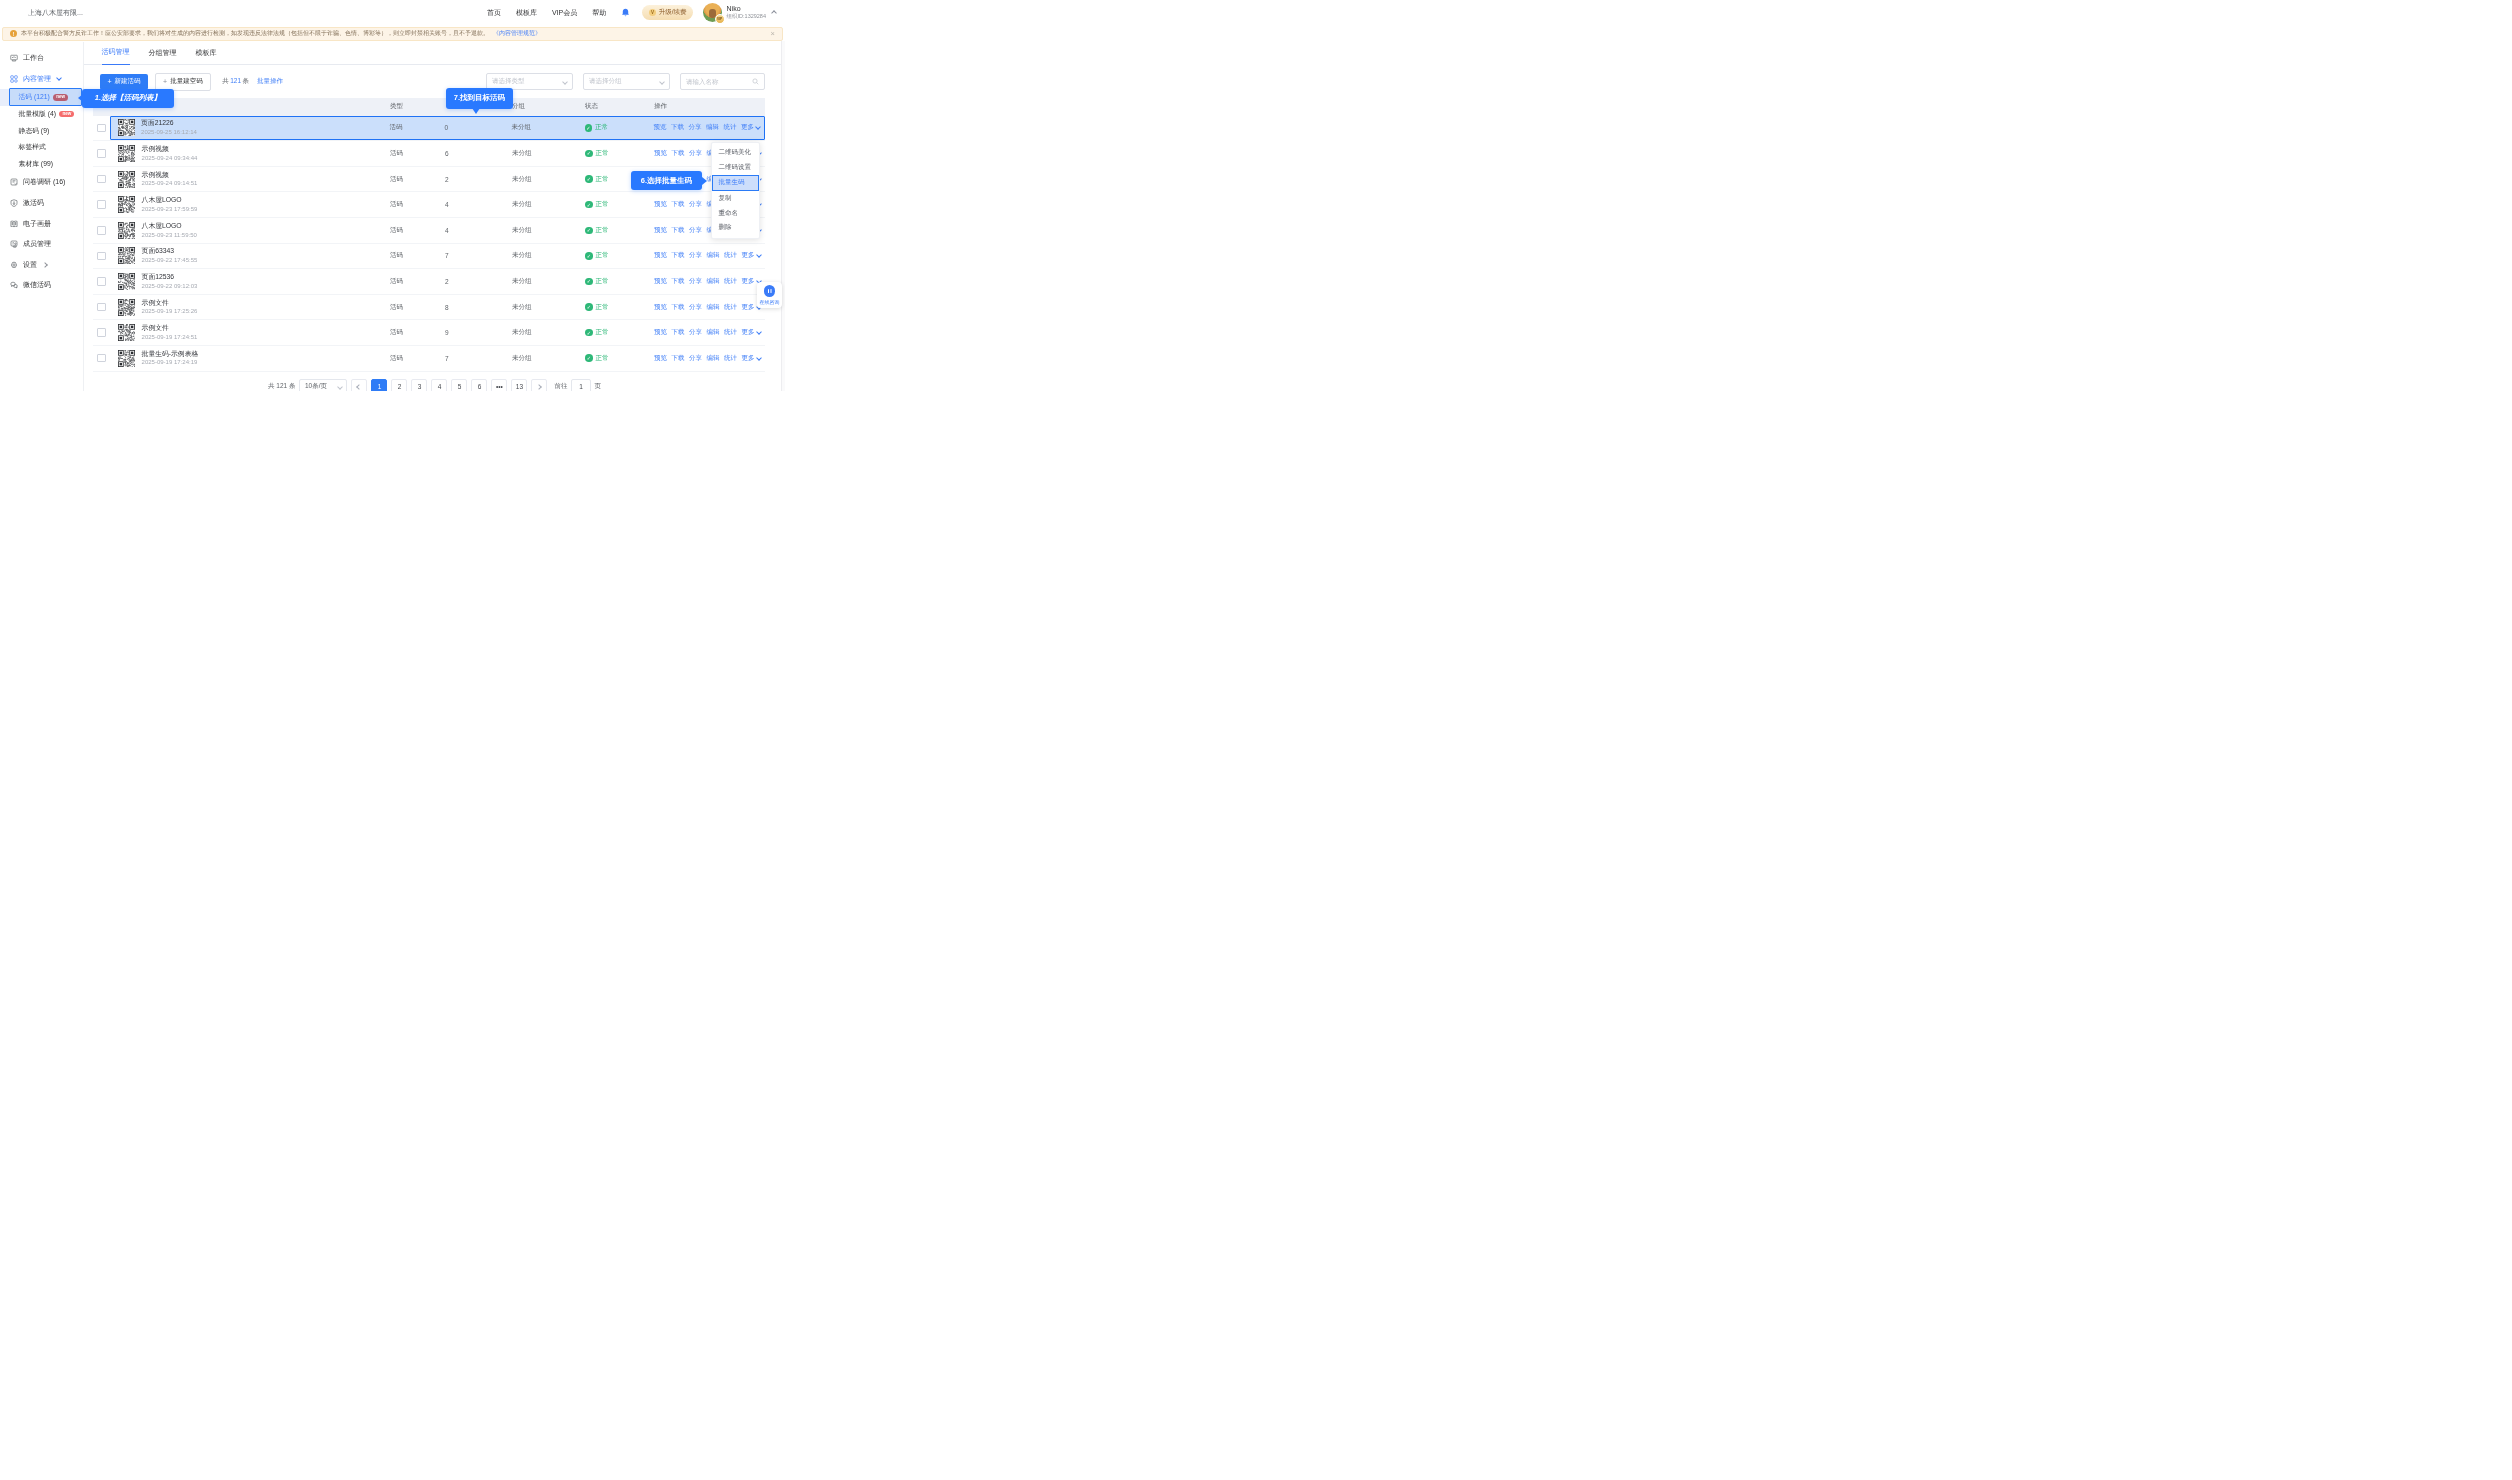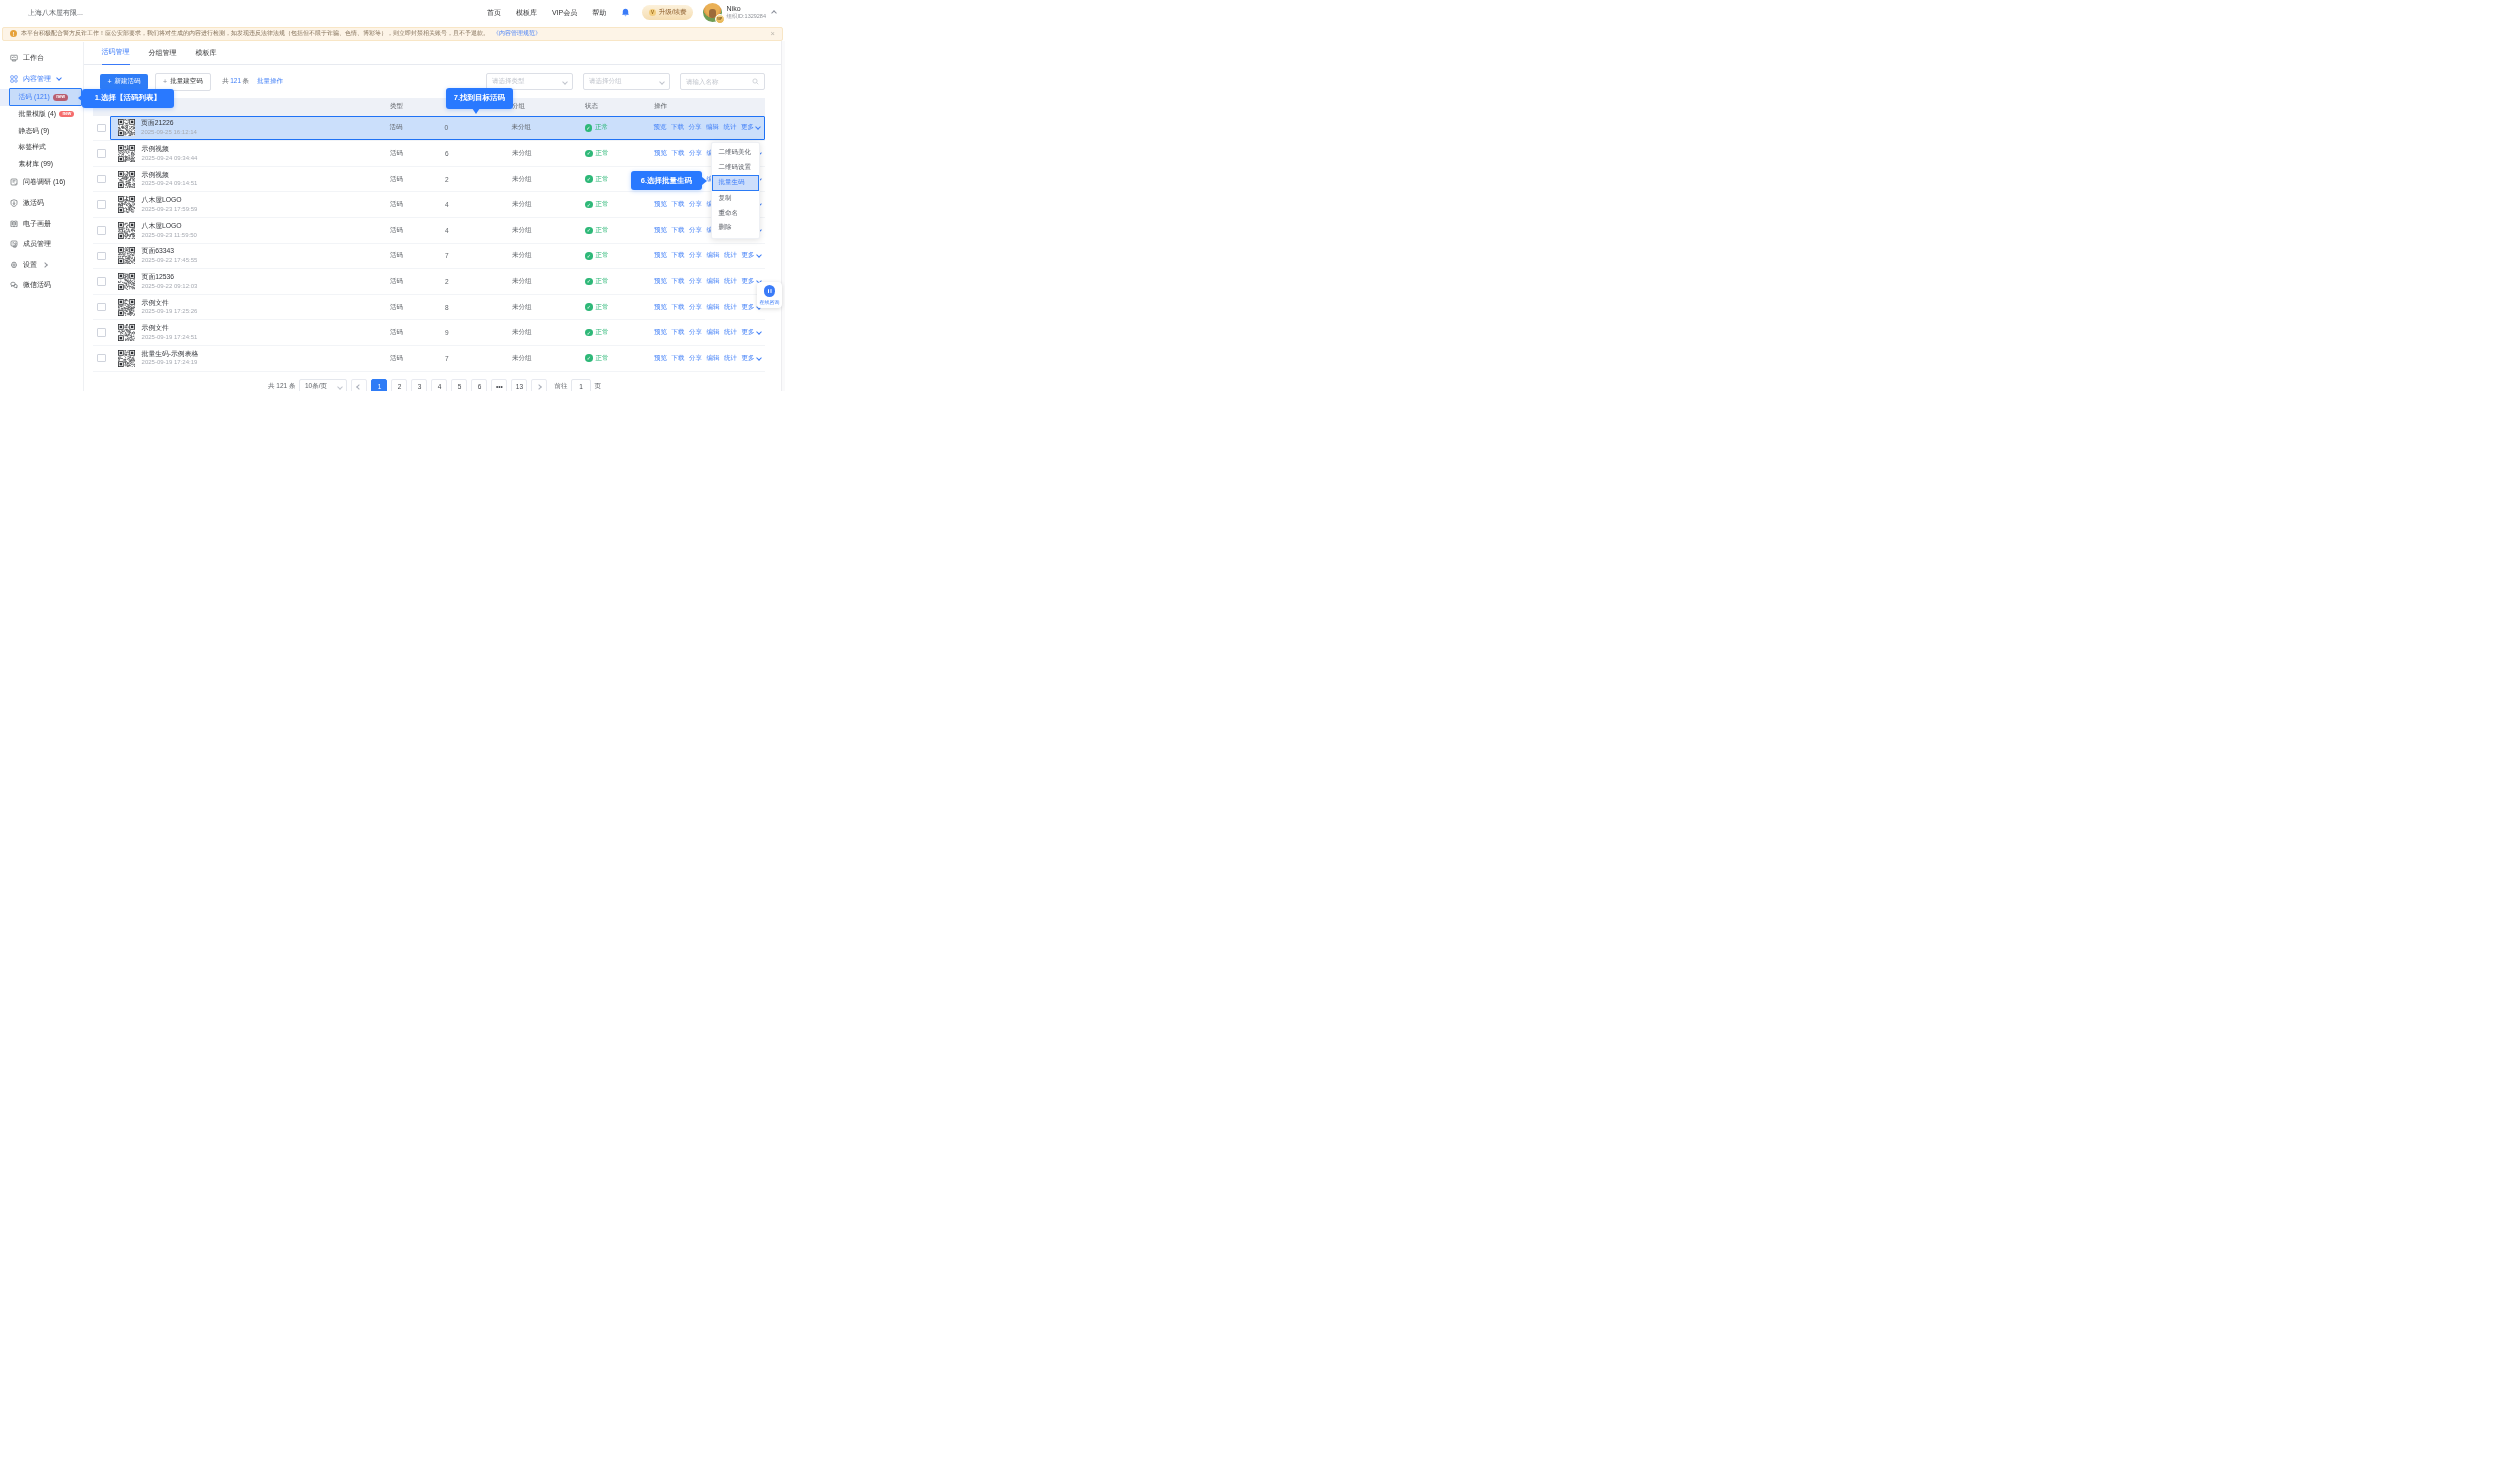--- a/index.html
+++ b/index.html
@@ -104,21 +104,21 @@
   .per-page{width:37px;height:14px;border:0.5px solid #e4e7ed;border-radius:2px;display:flex;align-items:center;justify-content:space-between;padding:0 4.5px;color:#5f6368;cursor:pointer;background:#fff;}
   .per-page .chv{color:#c0c4cc;}
   .pg{min-width:13px;height:13px;padding:0 0.5px;border:0.5px solid #e8eaf0;border-radius:2px;background:#fff;display:flex;align-items:center;justify-content:center;color:#46494f;cursor:pointer;}
   .pg.active{background:#2f7cf6;color:#fff;border-color:#2f7cf6;}
   .pg.arrow{color:#a8adb8;}
   .goto{display:flex;align-items:center;gap:3.5px;margin-left:3px;}
   .goto input{width:18px;height:13px;border:0.5px solid #e4e7ed;border-radius:2px;text-align:center;font-size:6.5px;color:#46494f;outline:none;font-family:inherit;}
 
   
   .callout{position:absolute;background:#2979ff;color:#fff;font-weight:bold;font-size:7.5px;border-radius:3px;display:flex;align-items:center;justify-content:center;z-index:6;box-shadow:0 1px 4px rgba(41,121,255,.3);white-space:nowrap;}
-  .c1{left:82px;top:89px;width:92px;height:18.6px;}
+  .c1{left:82px;top:89px;width:92px;height:18.6px;font-style:italic;}
   .c1::before{content:"";position:absolute;left:-4.5px;top:50%;margin-top:-4px;border:4px solid transparent;border-right:5px solid #2979ff;border-left:none;}
   .c2{left:446px;top:88px;width:67px;height:20.6px;}
   .c2::after{content:"";position:absolute;left:26px;bottom:-5.5px;border:4px solid transparent;border-top:6px solid #2979ff;border-bottom:none;}
   .c3{left:631px;top:171px;width:71px;height:19px;}
   .c3::after{content:"";position:absolute;right:-4.5px;top:50%;margin-top:-4px;border:4px solid transparent;border-left:5px solid #2979ff;border-right:none;}
 
   .dropdown{position:absolute;left:711px;top:142px;width:47px;background:#fff;border:0.5px solid #eef0f4;border-radius:2px;box-shadow:0 1px 6px rgba(0,0,0,.12);padding:2.5px 0;z-index:5;}
   .dd-item{height:14.6px;display:flex;align-items:center;padding-left:6.5px;font-size:6.5px;color:#5a5e66;cursor:pointer;}
   .dd-item.active{background:#cddefb;border:1px solid #2b7bf6;box-sizing:border-box;height:16.6px;padding-left:5.5px;color:#3a7af8;}
 

